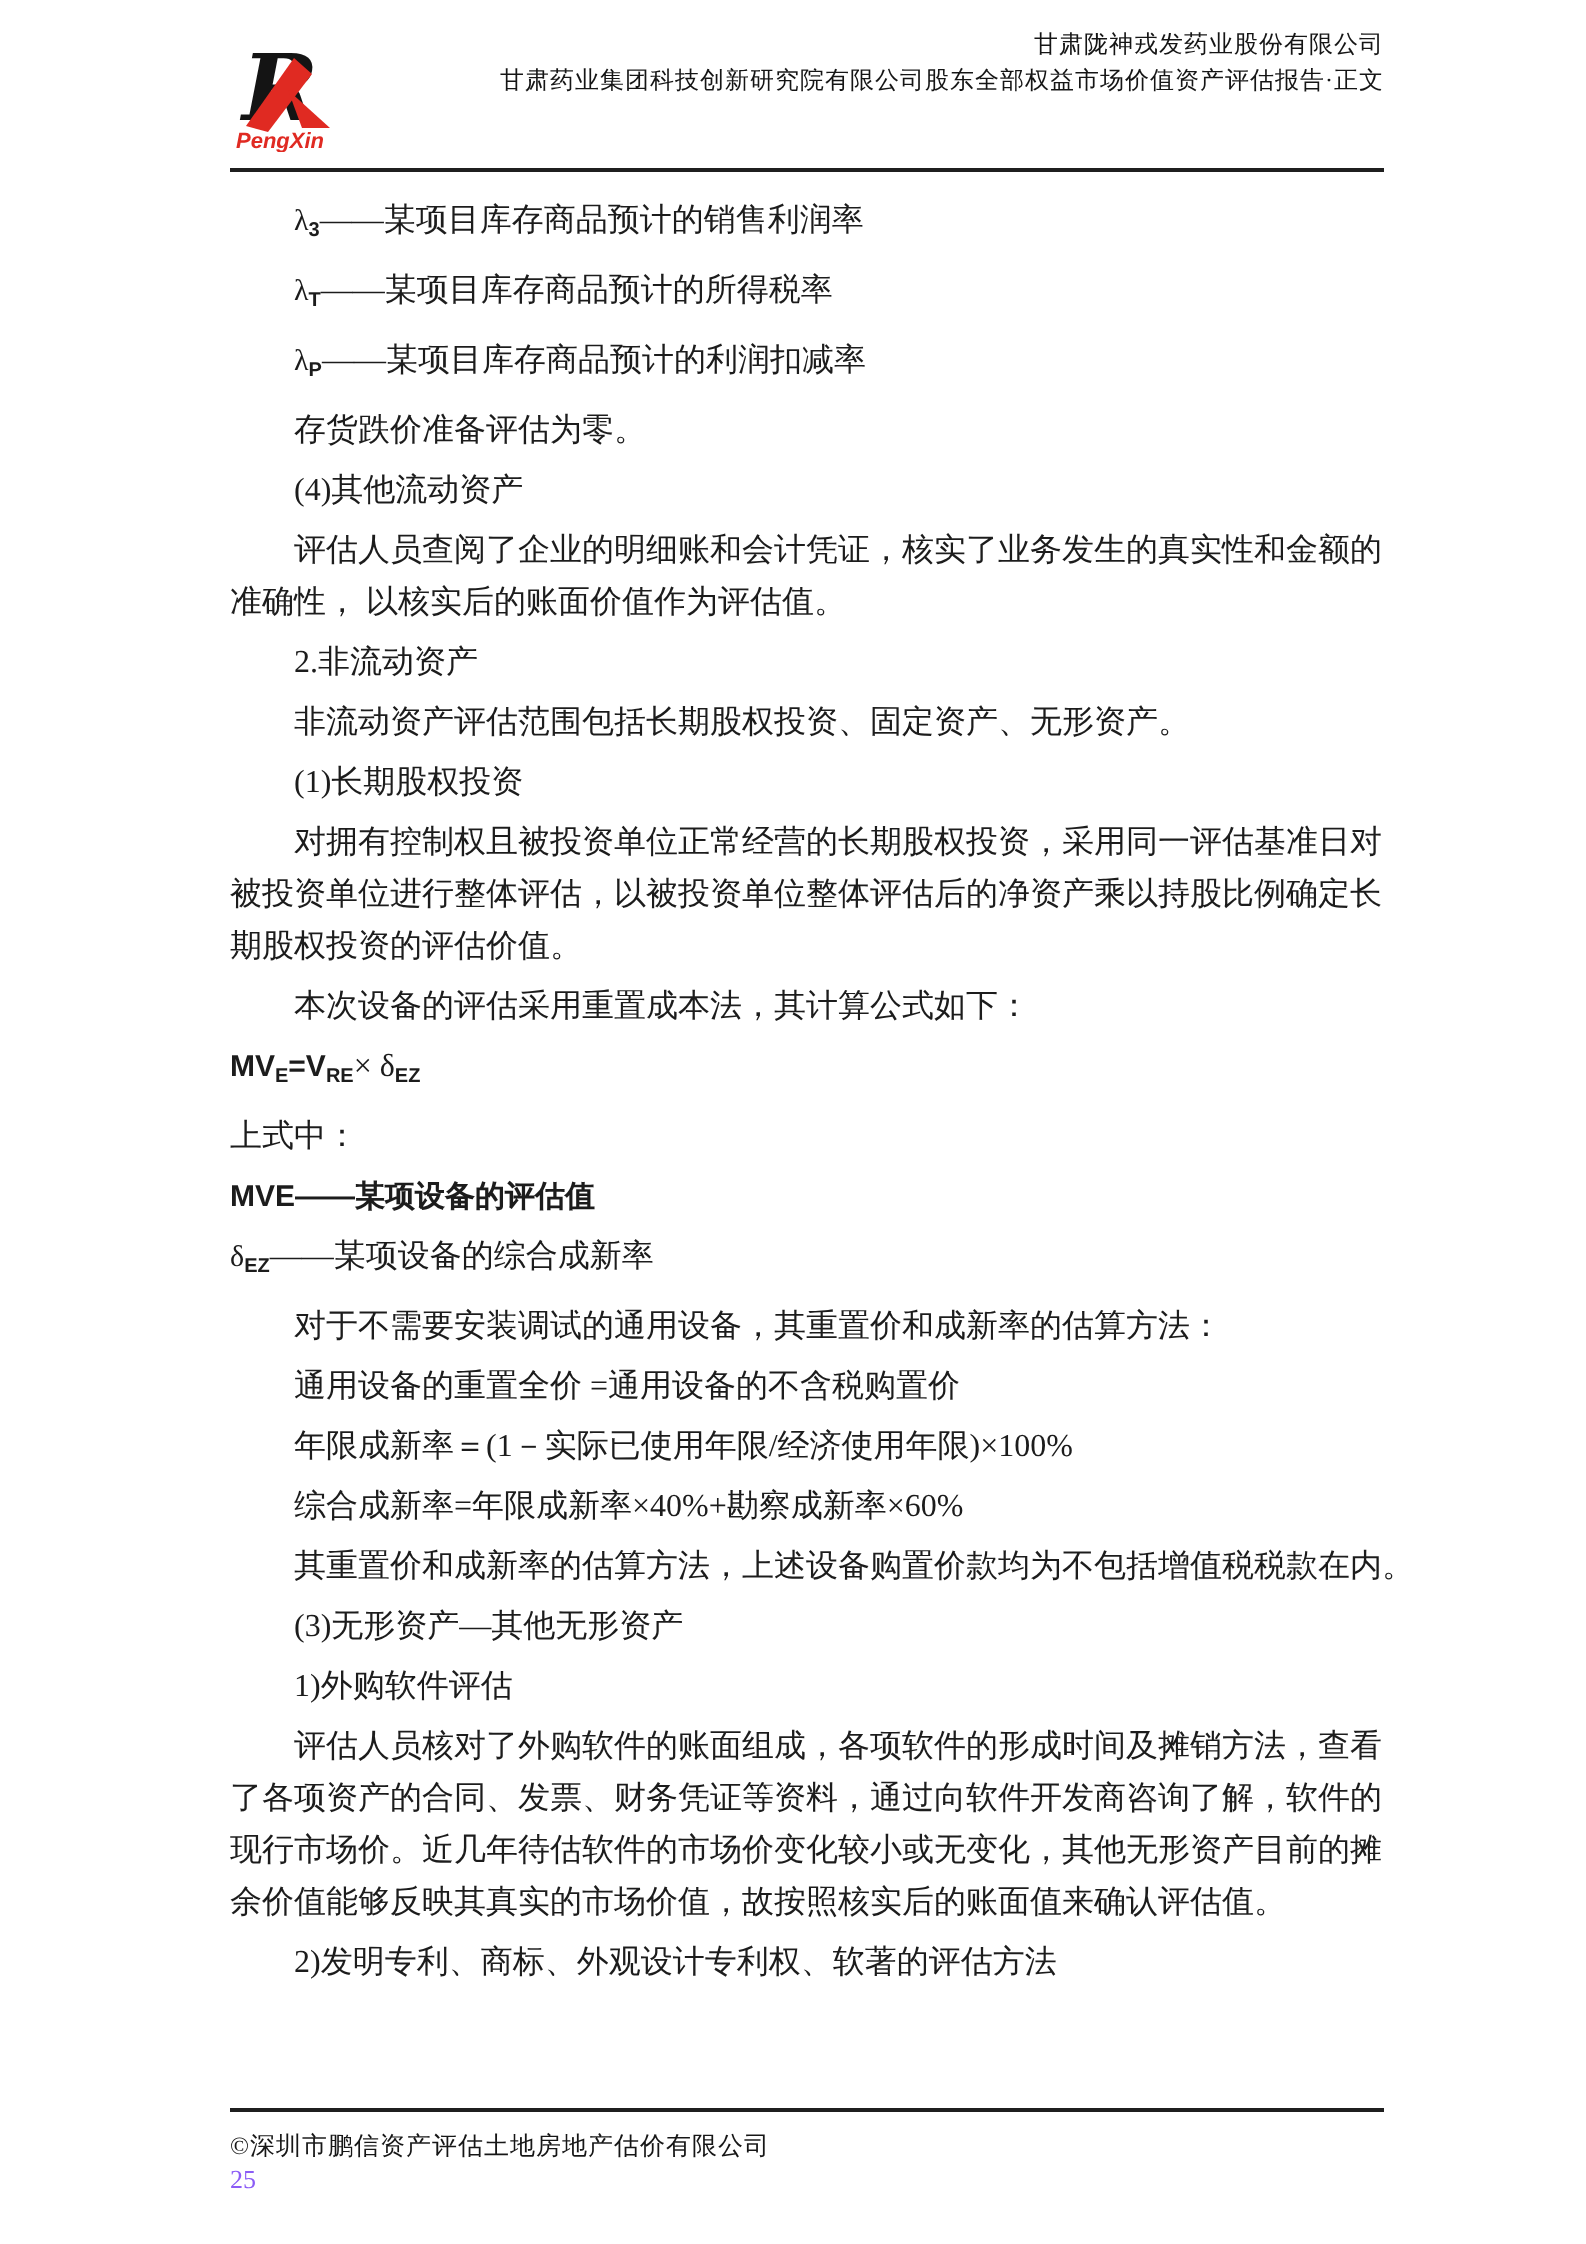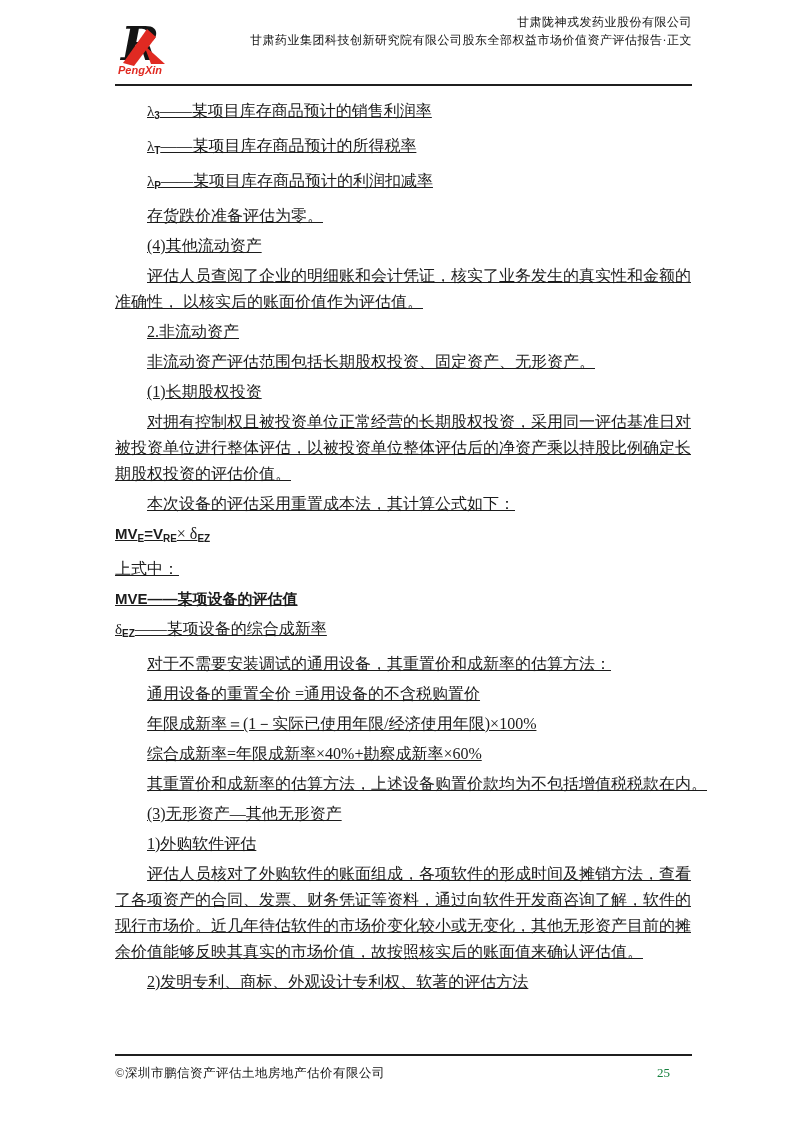--- a/index.html
+++ b/index.html
@@ -19,37 +19,36 @@
     text-align:right;font-size:12px;line-height:17.5px;color:#151515;
     padding-top:2px;letter-spacing:.5px;
   }
   
   .main{
     position:absolute;top:90px;left:115px;width:576px;padding-top:8px;
   }
   .main p{
     margin:0 0 4px 0;font-size:16px;line-height:26px;text-align:justify;
     color:#1c1c1c;
-    text-decoration:underline;
   }
   .indent{text-indent:2em;}
   .flush{text-indent:0;}
   .nowrap{white-space:nowrap;}
   .latin{font-family:"Liberation Sans",sans-serif;font-weight:600;font-size:15px;}
   .sym{font-size:15px;}
   .sub{font-size:10px;vertical-align:-3px;font-family:"Liberation Sans",sans-serif;font-weight:600;}
   .big-x{font-size:16px;}
   
   .footer{
     position:absolute;top:1054px;left:115px;right:101px;
     border-top:2px solid #1f1f1f;padding-top:9px;
-    display:flex;justify-content:space-between;align-items:flex-start;
+    display:flex;justify-content:space-between;align-items:flex-start;flex-direction:column;
   }
   .copyright{font-size:12.5px;letter-spacing:.5px;color:#161616;}
-  .page-number{font-size:13px;margin-right:22px;color:#15803d;}
+  .page-number{font-size:13px;margin-right:22px;color:#8b5cf6;}
 </style>
 </head>
 <body>
 
 <div class="page">
 
   <div class="header">
     <svg class="logo" viewBox="0 0 64 58" xmlns="http://www.w3.org/2000/svg">
       <text x="6" y="42" font-family="DejaVu Serif, serif" font-size="46" font-weight="bold" font-style="italic" fill="#141414">R</text>
       <polygon points="8,45 32,11 41,19 19,48" fill="#e02a22"></polygon>

